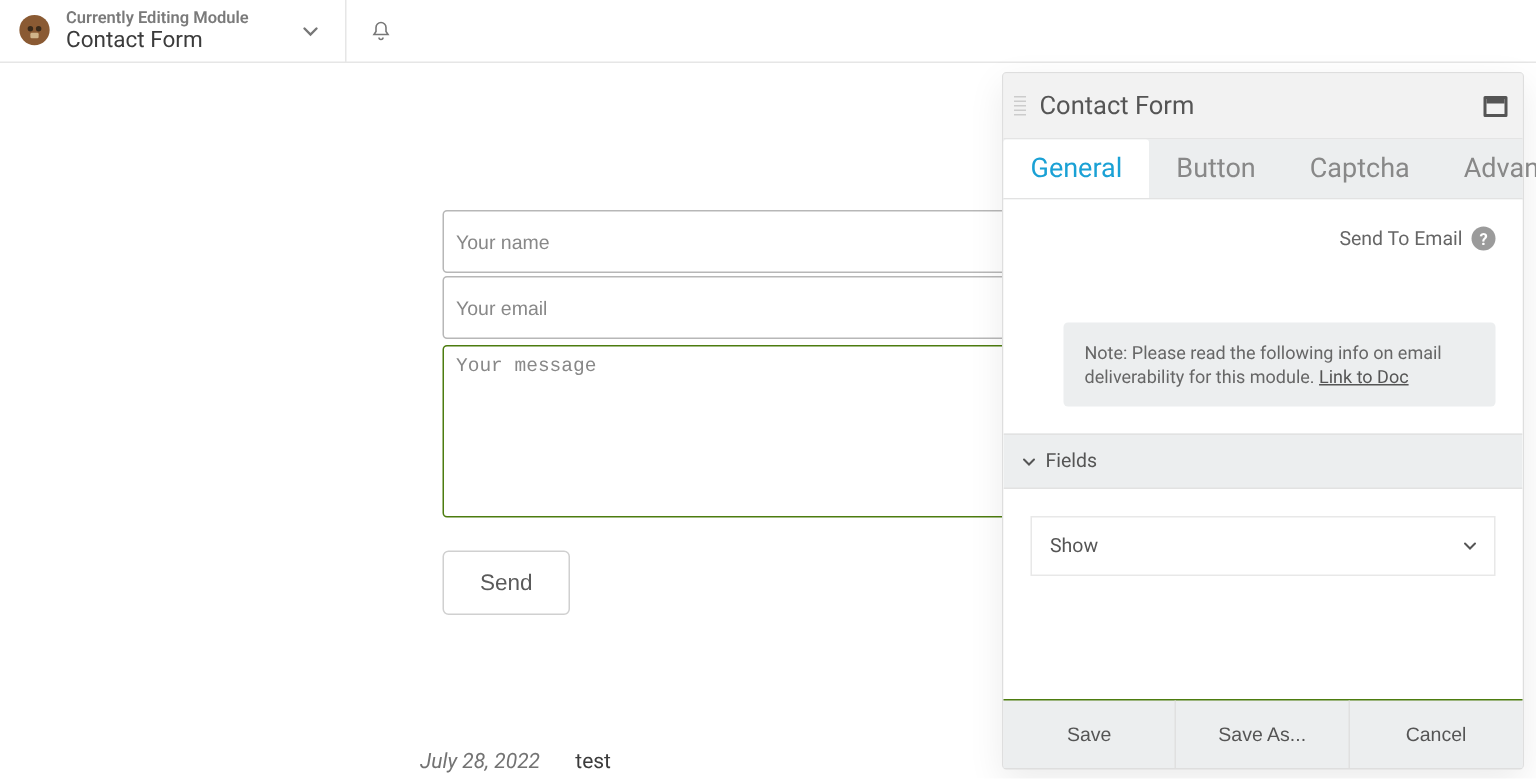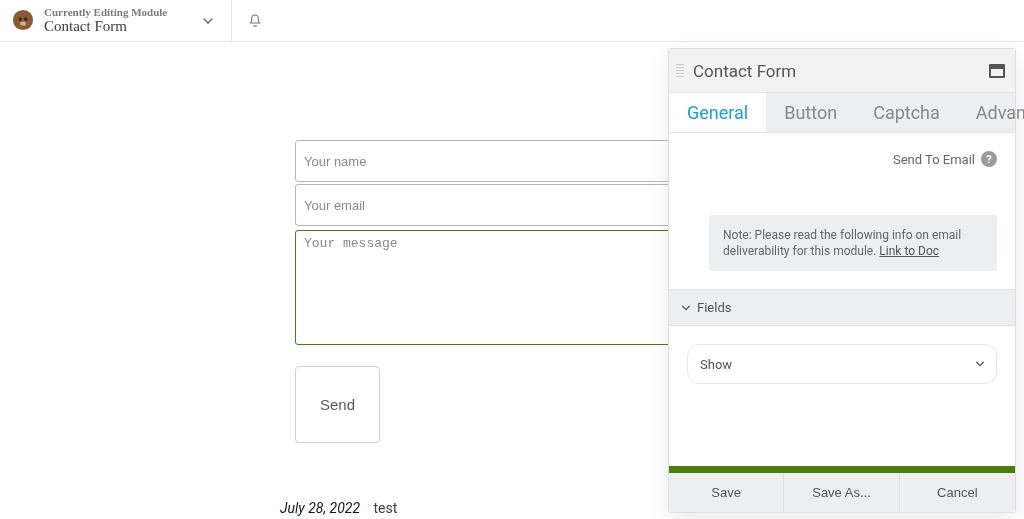--- a/index.html
+++ b/index.html
@@ -24,21 +24,21 @@
   .topbar-left {
     display: flex;
     align-items: center;
     padding-left: 12px;
     padding-right: 18px;
     gap: 10px;
   }
   .topbar-logo {
     width: 22px; height: 22px;
   }
-  .topbar-titles { line-height: 1.15; font-family: Liberation Serif, serif; }
+  .topbar-titles { line-height: 1.15; }
   .topbar-sub {
     font-size: 11px;
     color: #7a7a7a;
     font-weight: 600;
   }
   .topbar-title {
     font-size: 15px;
     color: #3b3b3b;
   }
   .topbar-caret-slot {
@@ -90,36 +90,36 @@
     font-size: 13px;
     color: #a16207;
     resize: none;
     margin-top: 2px;
   }
   .canvas .send-btn {
     margin-top: 18px;
     border: 1px solid #d0d0d0;
     background: #fff;
     border-radius: 4px;
-    padding: 29px 24px;
+    padding: 12px 24px;
     font-size: 15px;
     color: #5a5a5a;
     cursor: pointer;
   }
 
   .post-meta {
     position: absolute;
     left: 280px;
     top: 500px;
     font-size: 14px;
   }
   .post-meta .date {
     font-style: italic;
-    color: #0f172a;
-    margin-right: 10px;
+    color: #737373;
+    margin-right: 20px;
   }
   .post-meta .title { color: #3b3b3b; }
 
   
   .panel {
     position: absolute;
     right: 8px;
     top: 48px;
     width: 348px;
     height: 465px;
@@ -258,39 +258,39 @@
   }
 
   .select-wrap {
     position: relative;
   }
   .select-input {
     width: 100%;
     height: 40px;
     border: 1px solid #e8e8e8;
     background: #fff;
-    border-radius: 12px;
+    border-radius: 0;
     padding: 0 12px;
     font-size: 13px;
     color: #555;
     display: flex;
     align-items: center;
     cursor: pointer;
   }
   .select-chevron {
     position: absolute;
     right: 12px; top: 50%;
     transform: translateY(-50%);
     color: #666;
   }
 
   .panel-footer {
     height: 46px;
     background: #eceeef;
-    border-top: 7px solid #4d7c0f;
+    border-top: 1px solid #4d7c0f;
     display: grid;
     grid-template-columns: 1fr 1fr 1fr;
   }
   .panel-footer button {
     border: none;
     background: transparent;
     color: #555;
     font-size: 13px;
     cursor: pointer;
     border-right: 1px solid #e0e0e0;

